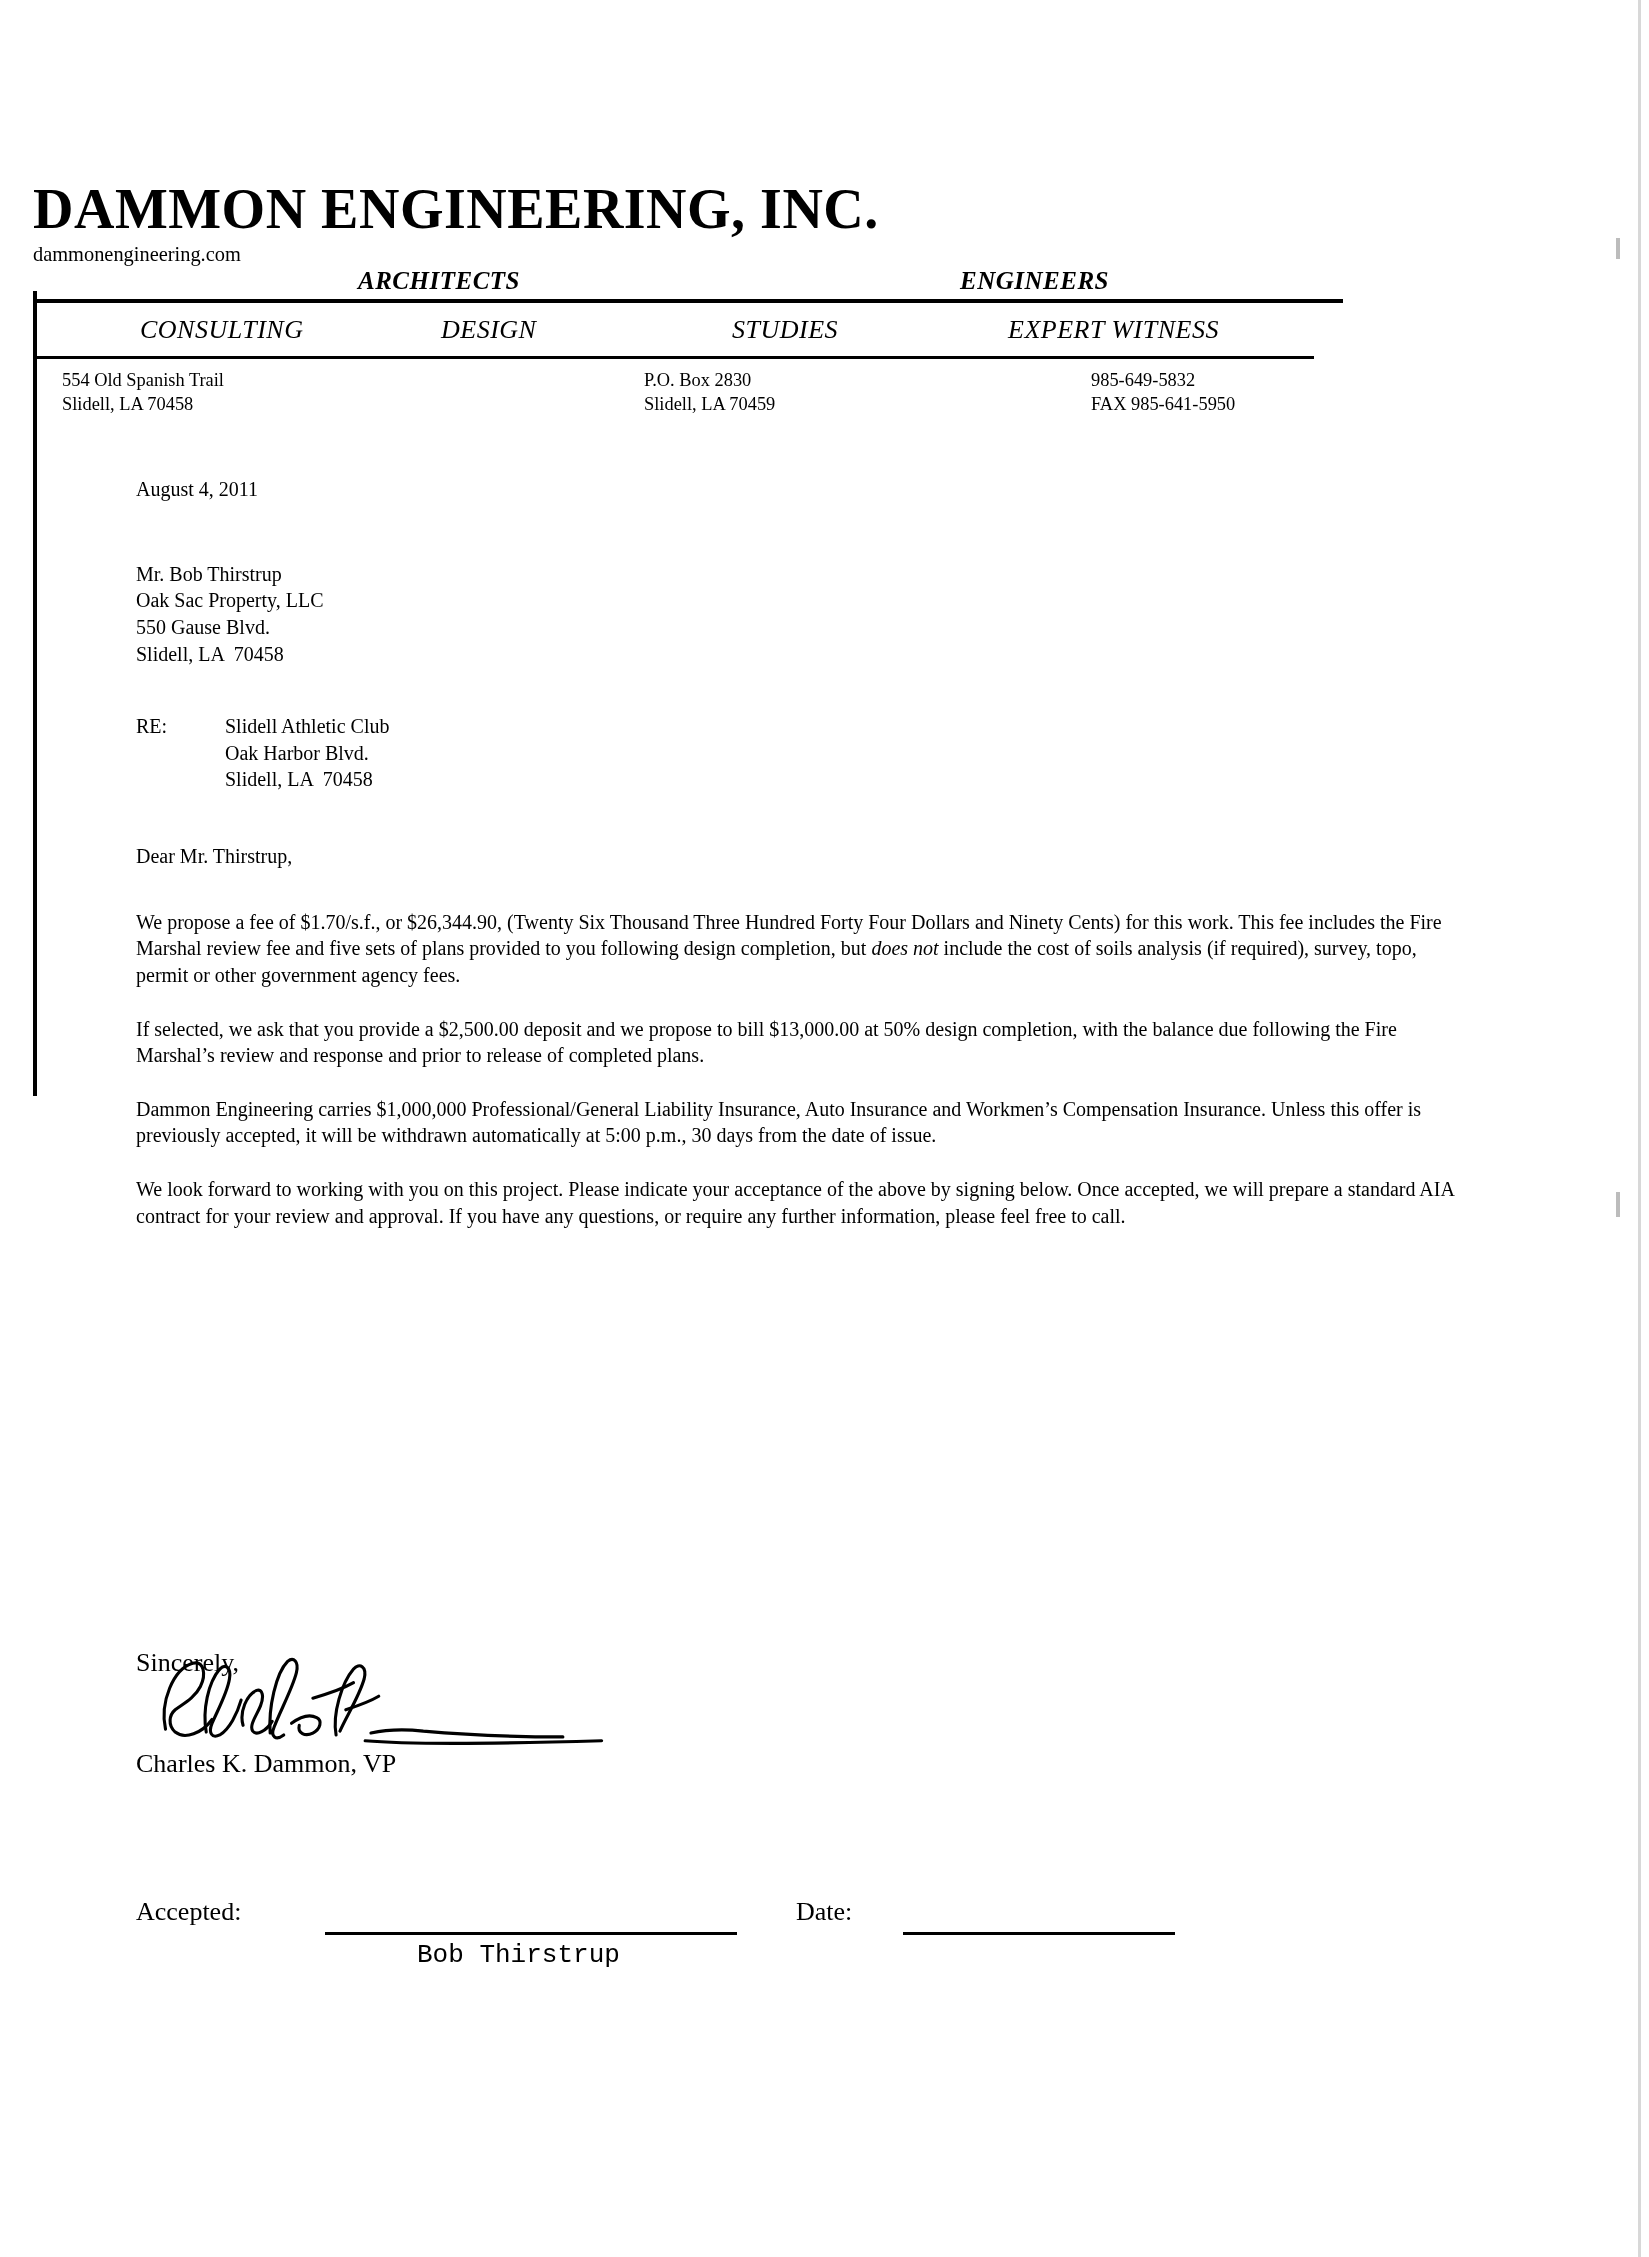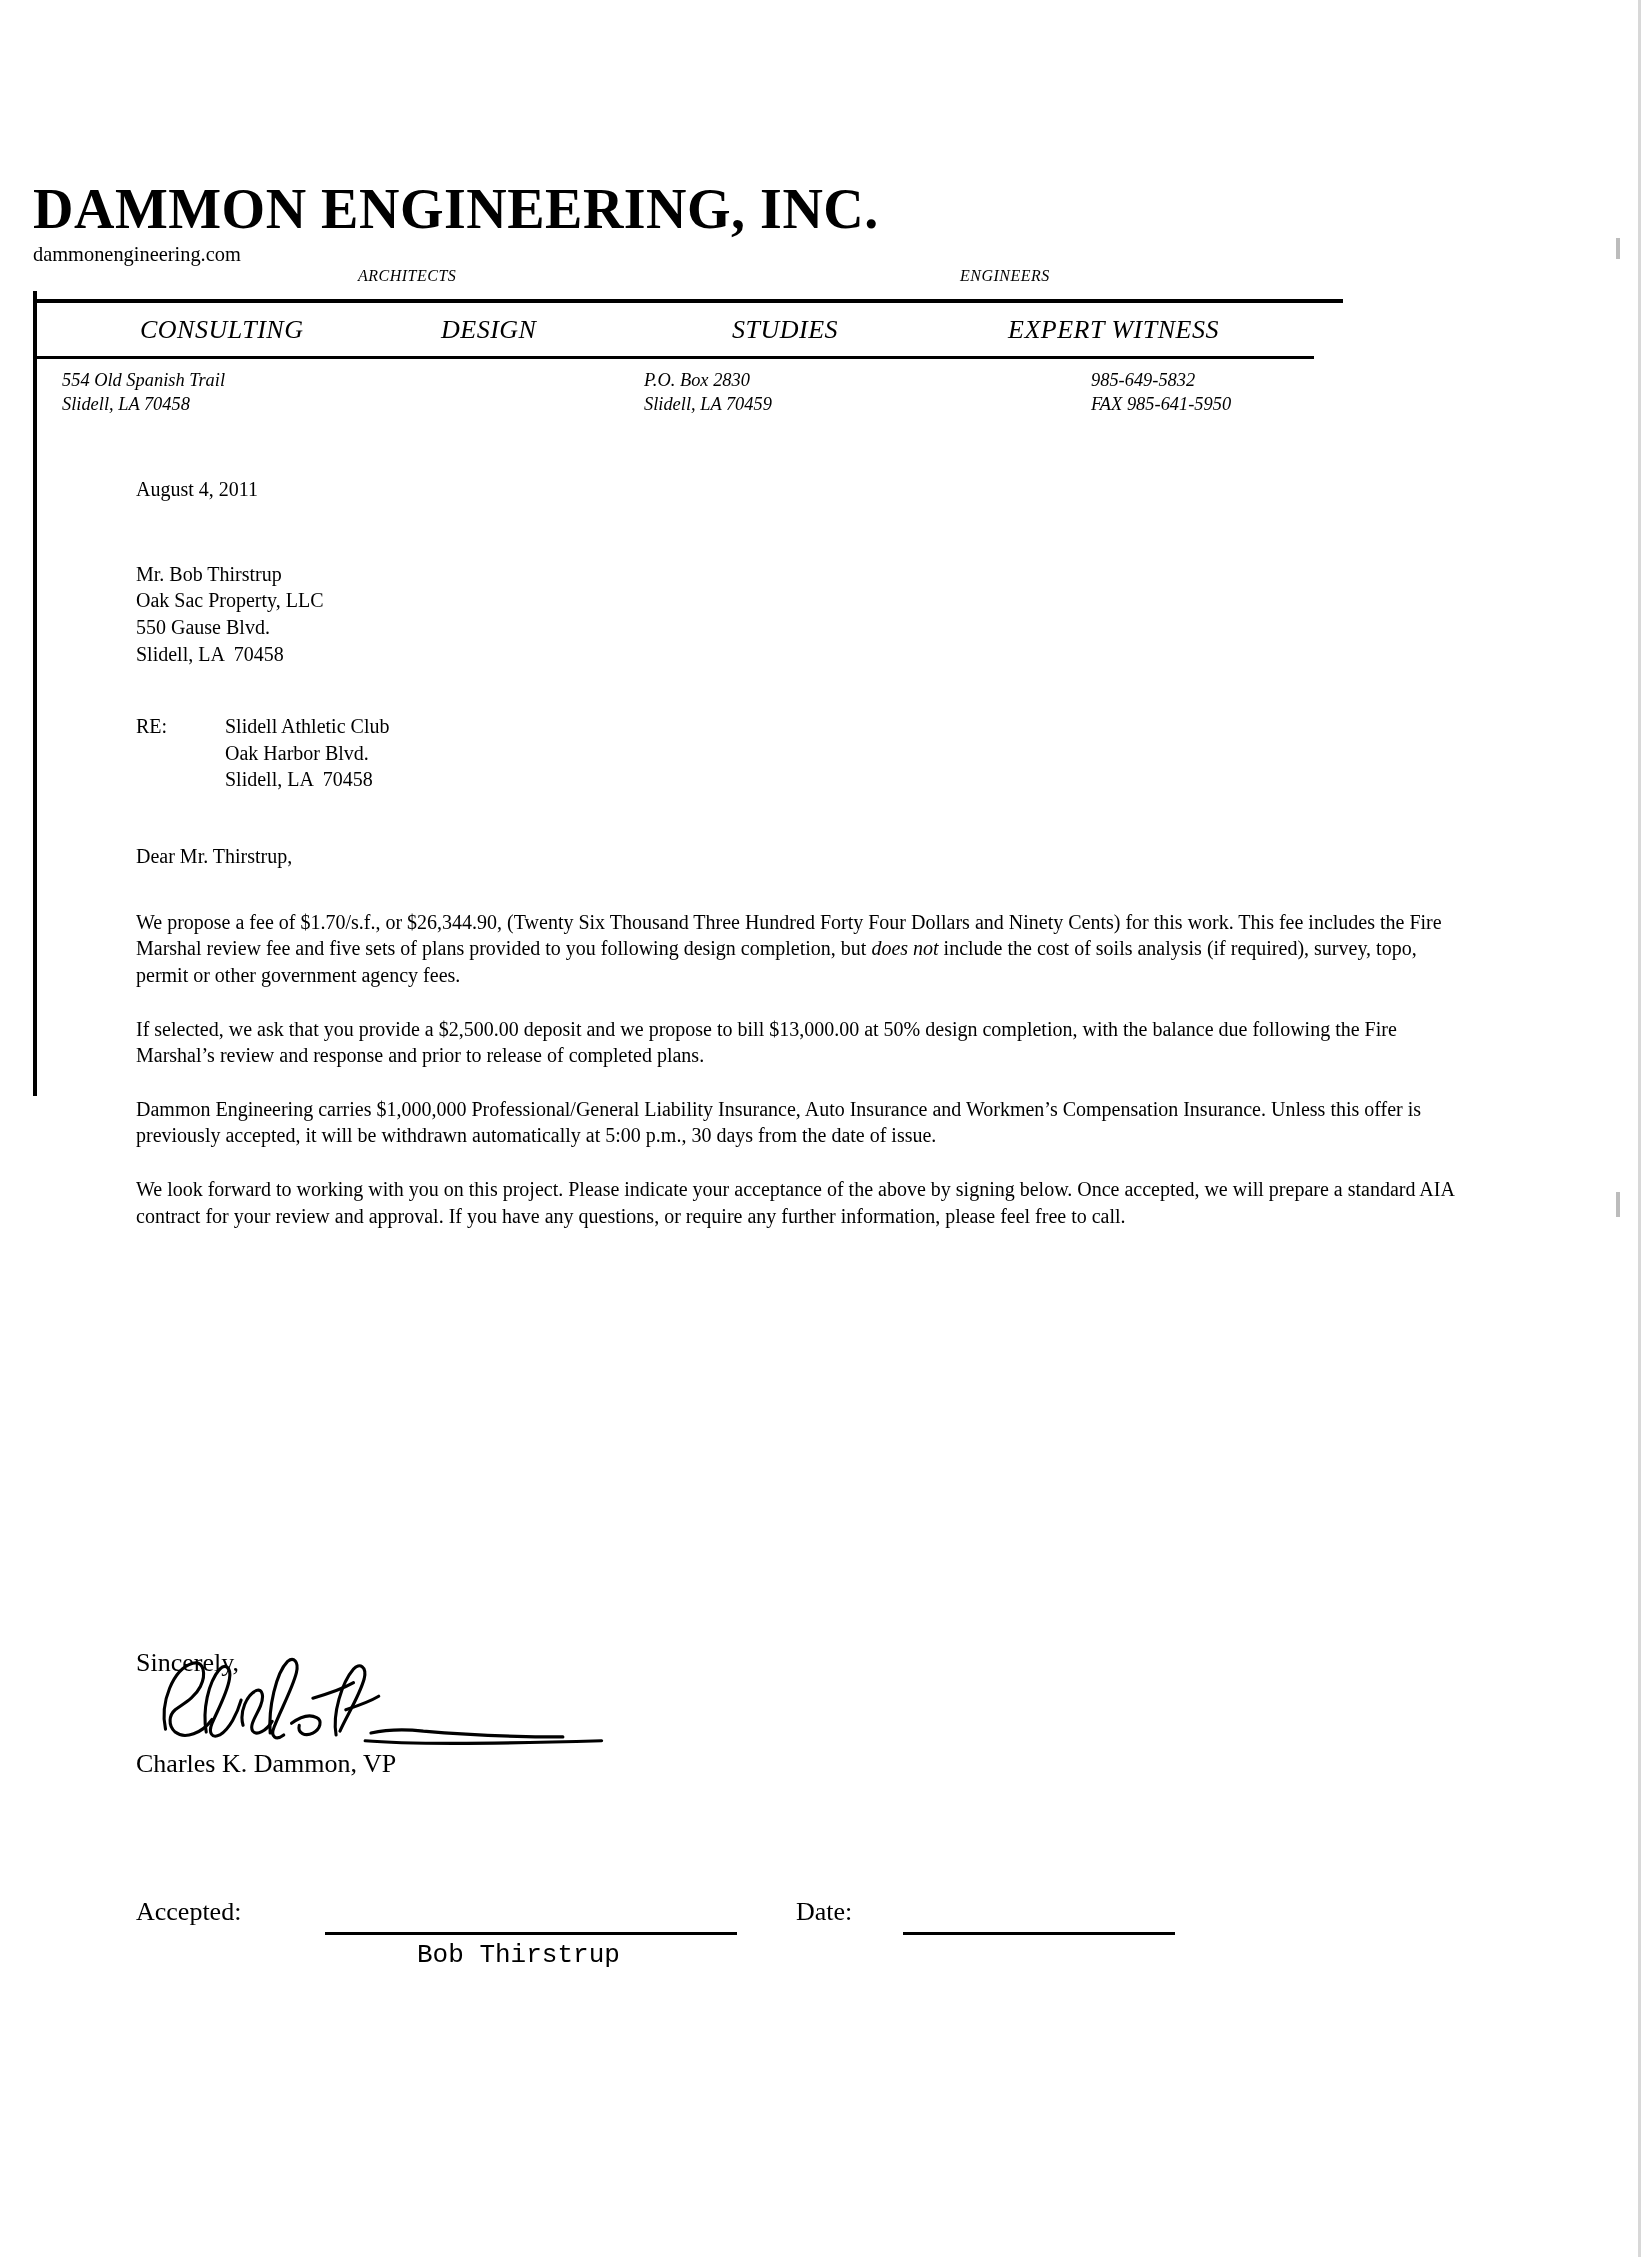--- a/index.html
+++ b/index.html
@@ -60,22 +60,22 @@
   .services-row1 {
     position: absolute;
     left: 33px;
     top: 267px;
     width: 1378px;
     height: 33px;
   }
   .services-row1 .svc {
     position: absolute;
     font-style: italic;
-    font-weight: normal;
-    font-size: 16px;
+    font-weight: bold;
+    font-size: 25px;
     letter-spacing: 0.5px;
   }
   .svc-architects { left: 325px; top: 0; }
   .svc-engineers  { left: 927px; top: 0; }
 
   .rule-top {
     position: absolute;
     left: 33px;
     top: 299px;
     width: 1310px;
@@ -111,21 +111,20 @@
   }
 
   .addr-block {
     position: absolute;
     top: 369px;
     left: 33px;
     width: 1378px;
     height: 54px;
     font-size: 18.4px;
     line-height: 1.28;
-    font-style: italic;
   }
   .addr-col {
     position: absolute;
     top: 0;
   }
   .addr-left   { left: 29px;  text-align: left; }
   .addr-mid    { left: 611px; text-align: left; }
   .addr-right  { left: 1058px; text-align: left; }
 
   

